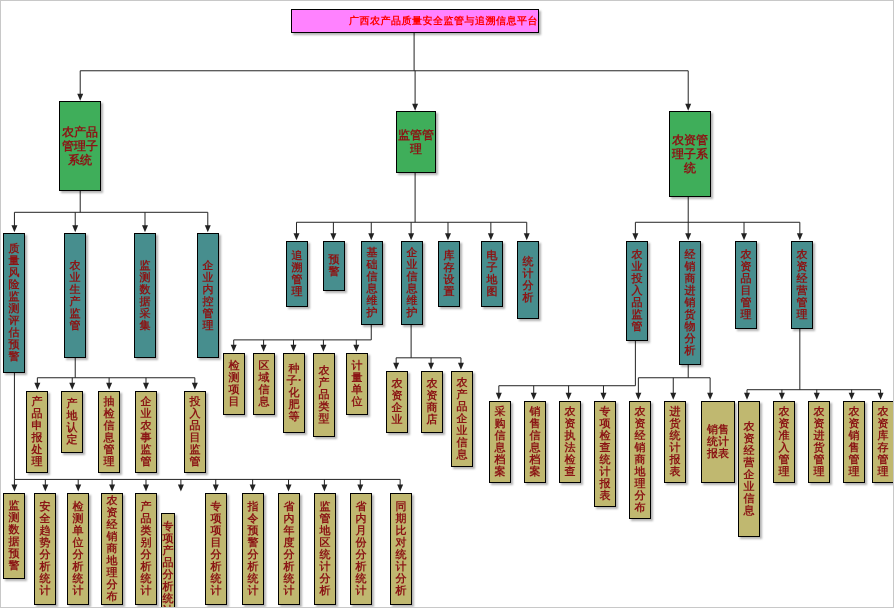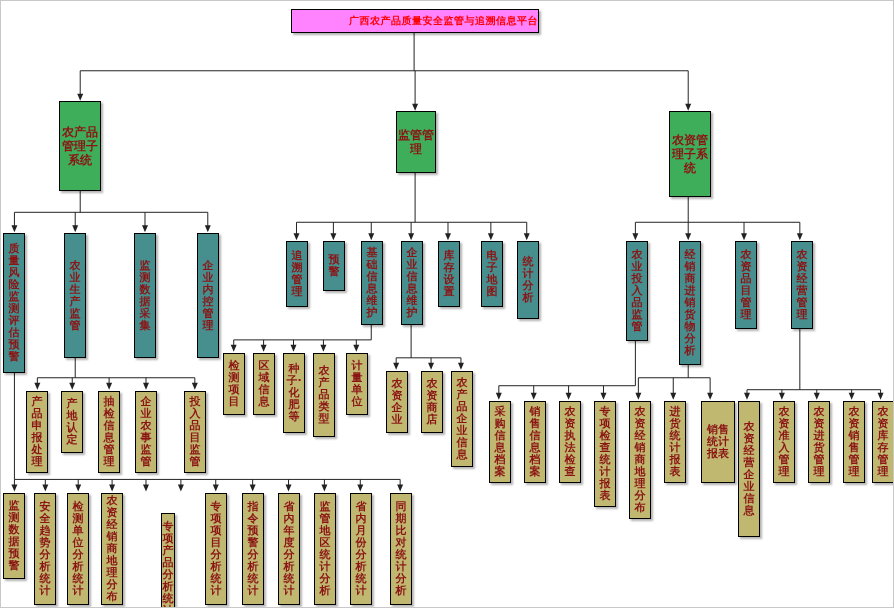--- a/index.html
+++ b/index.html
@@ -243,20 +243,23 @@
     </div>
     <div class="node khaki" style="left: 33px; top: 492px; width: 22px; height: 112px;">
       <span>安全趋势分析统计</span>
     </div>
     <div class="node khaki" style="left: 66px; top: 492px; width: 22px; height: 112px;">
       <span>检测单位分析统计</span>
     </div>
     <div class="node khaki" style="left: 100px; top: 492px; width: 22px; height: 112px;">
       <span>农资经销商地理分布</span>
     </div>
+    <div class="node khaki" style="left: 134px; top: 492px; width: 22px; height: 112px;">
+      <span>产品类别分析统计</span>
+    </div>
     <div class="node khaki" style="left: 160px; top: 492px; width: 14px; height: 112px; margin-top: 20px;">
       <span>专项产品分析统计</span>
     </div>
     <div class="node khaki" style="left: 204px; top: 492px; width: 22px; height: 112px;">
       <span>专项项目分析统计</span>
     </div>
     <div class="node khaki" style="left: 241px; top: 492px; width: 22px; height: 112px;">
       <span>指令预警分析统计</span>
     </div>
     <div class="node khaki" style="left: 277px; top: 492px; width: 22px; height: 112px;">

